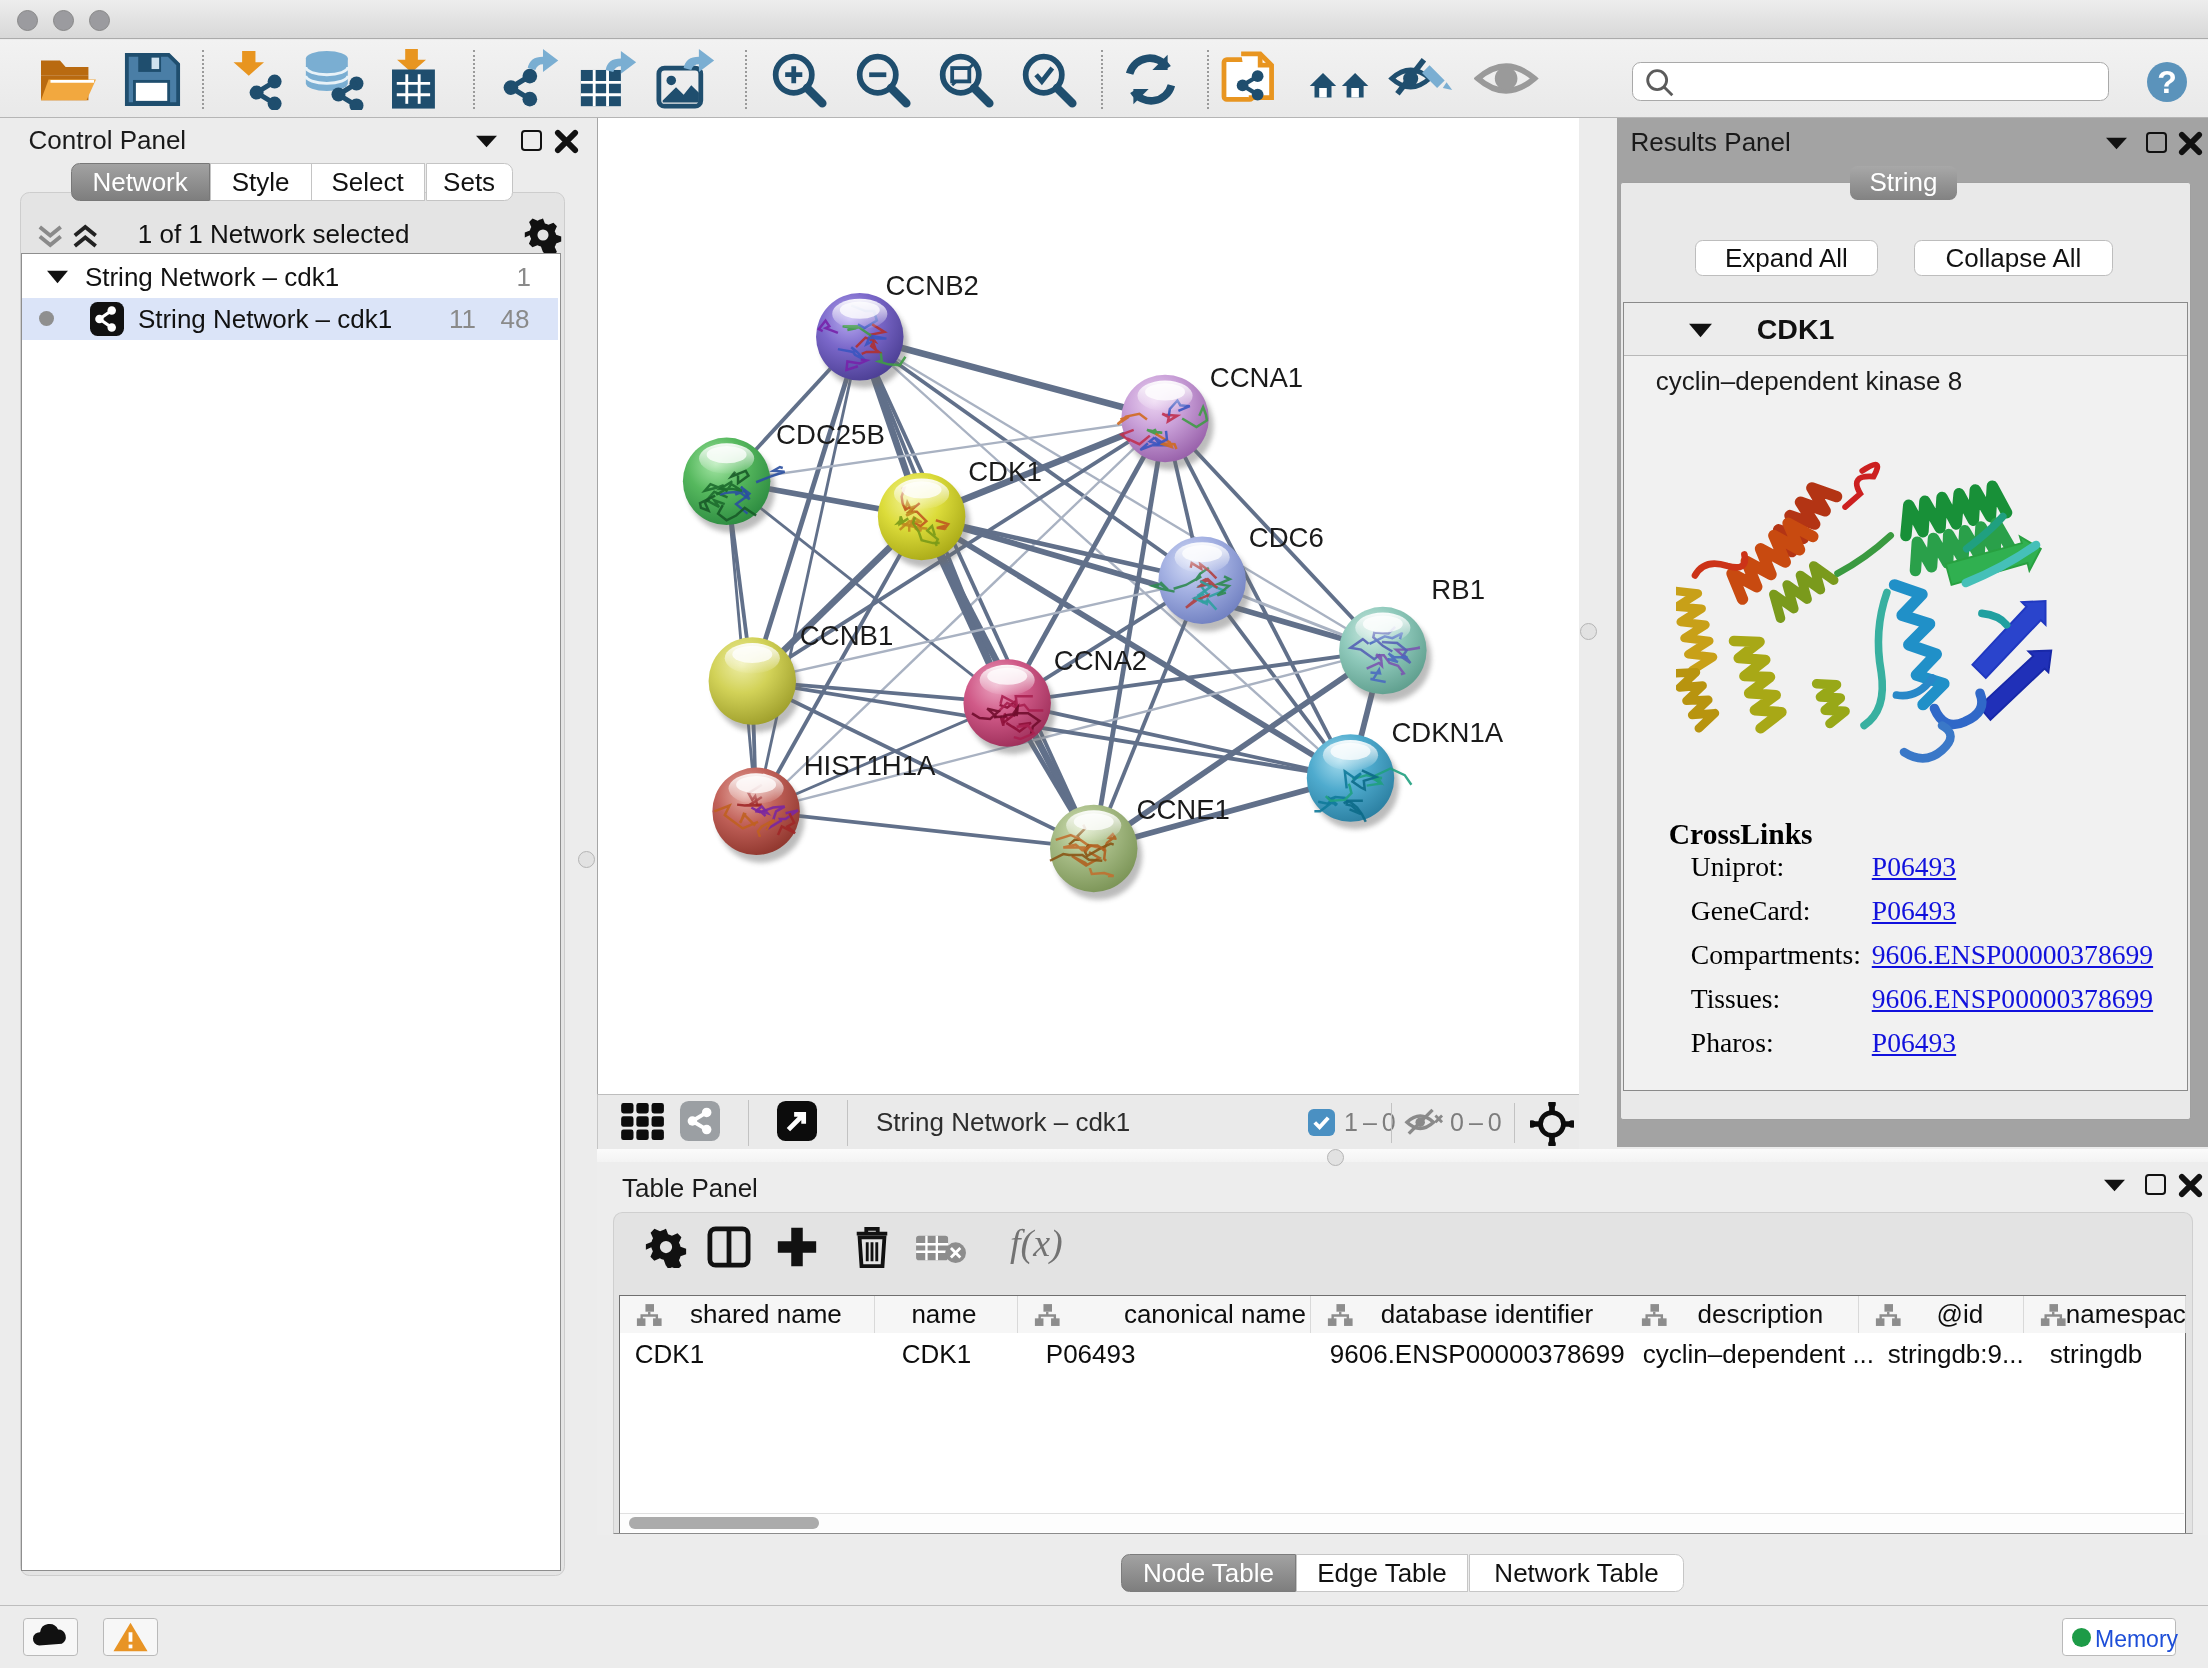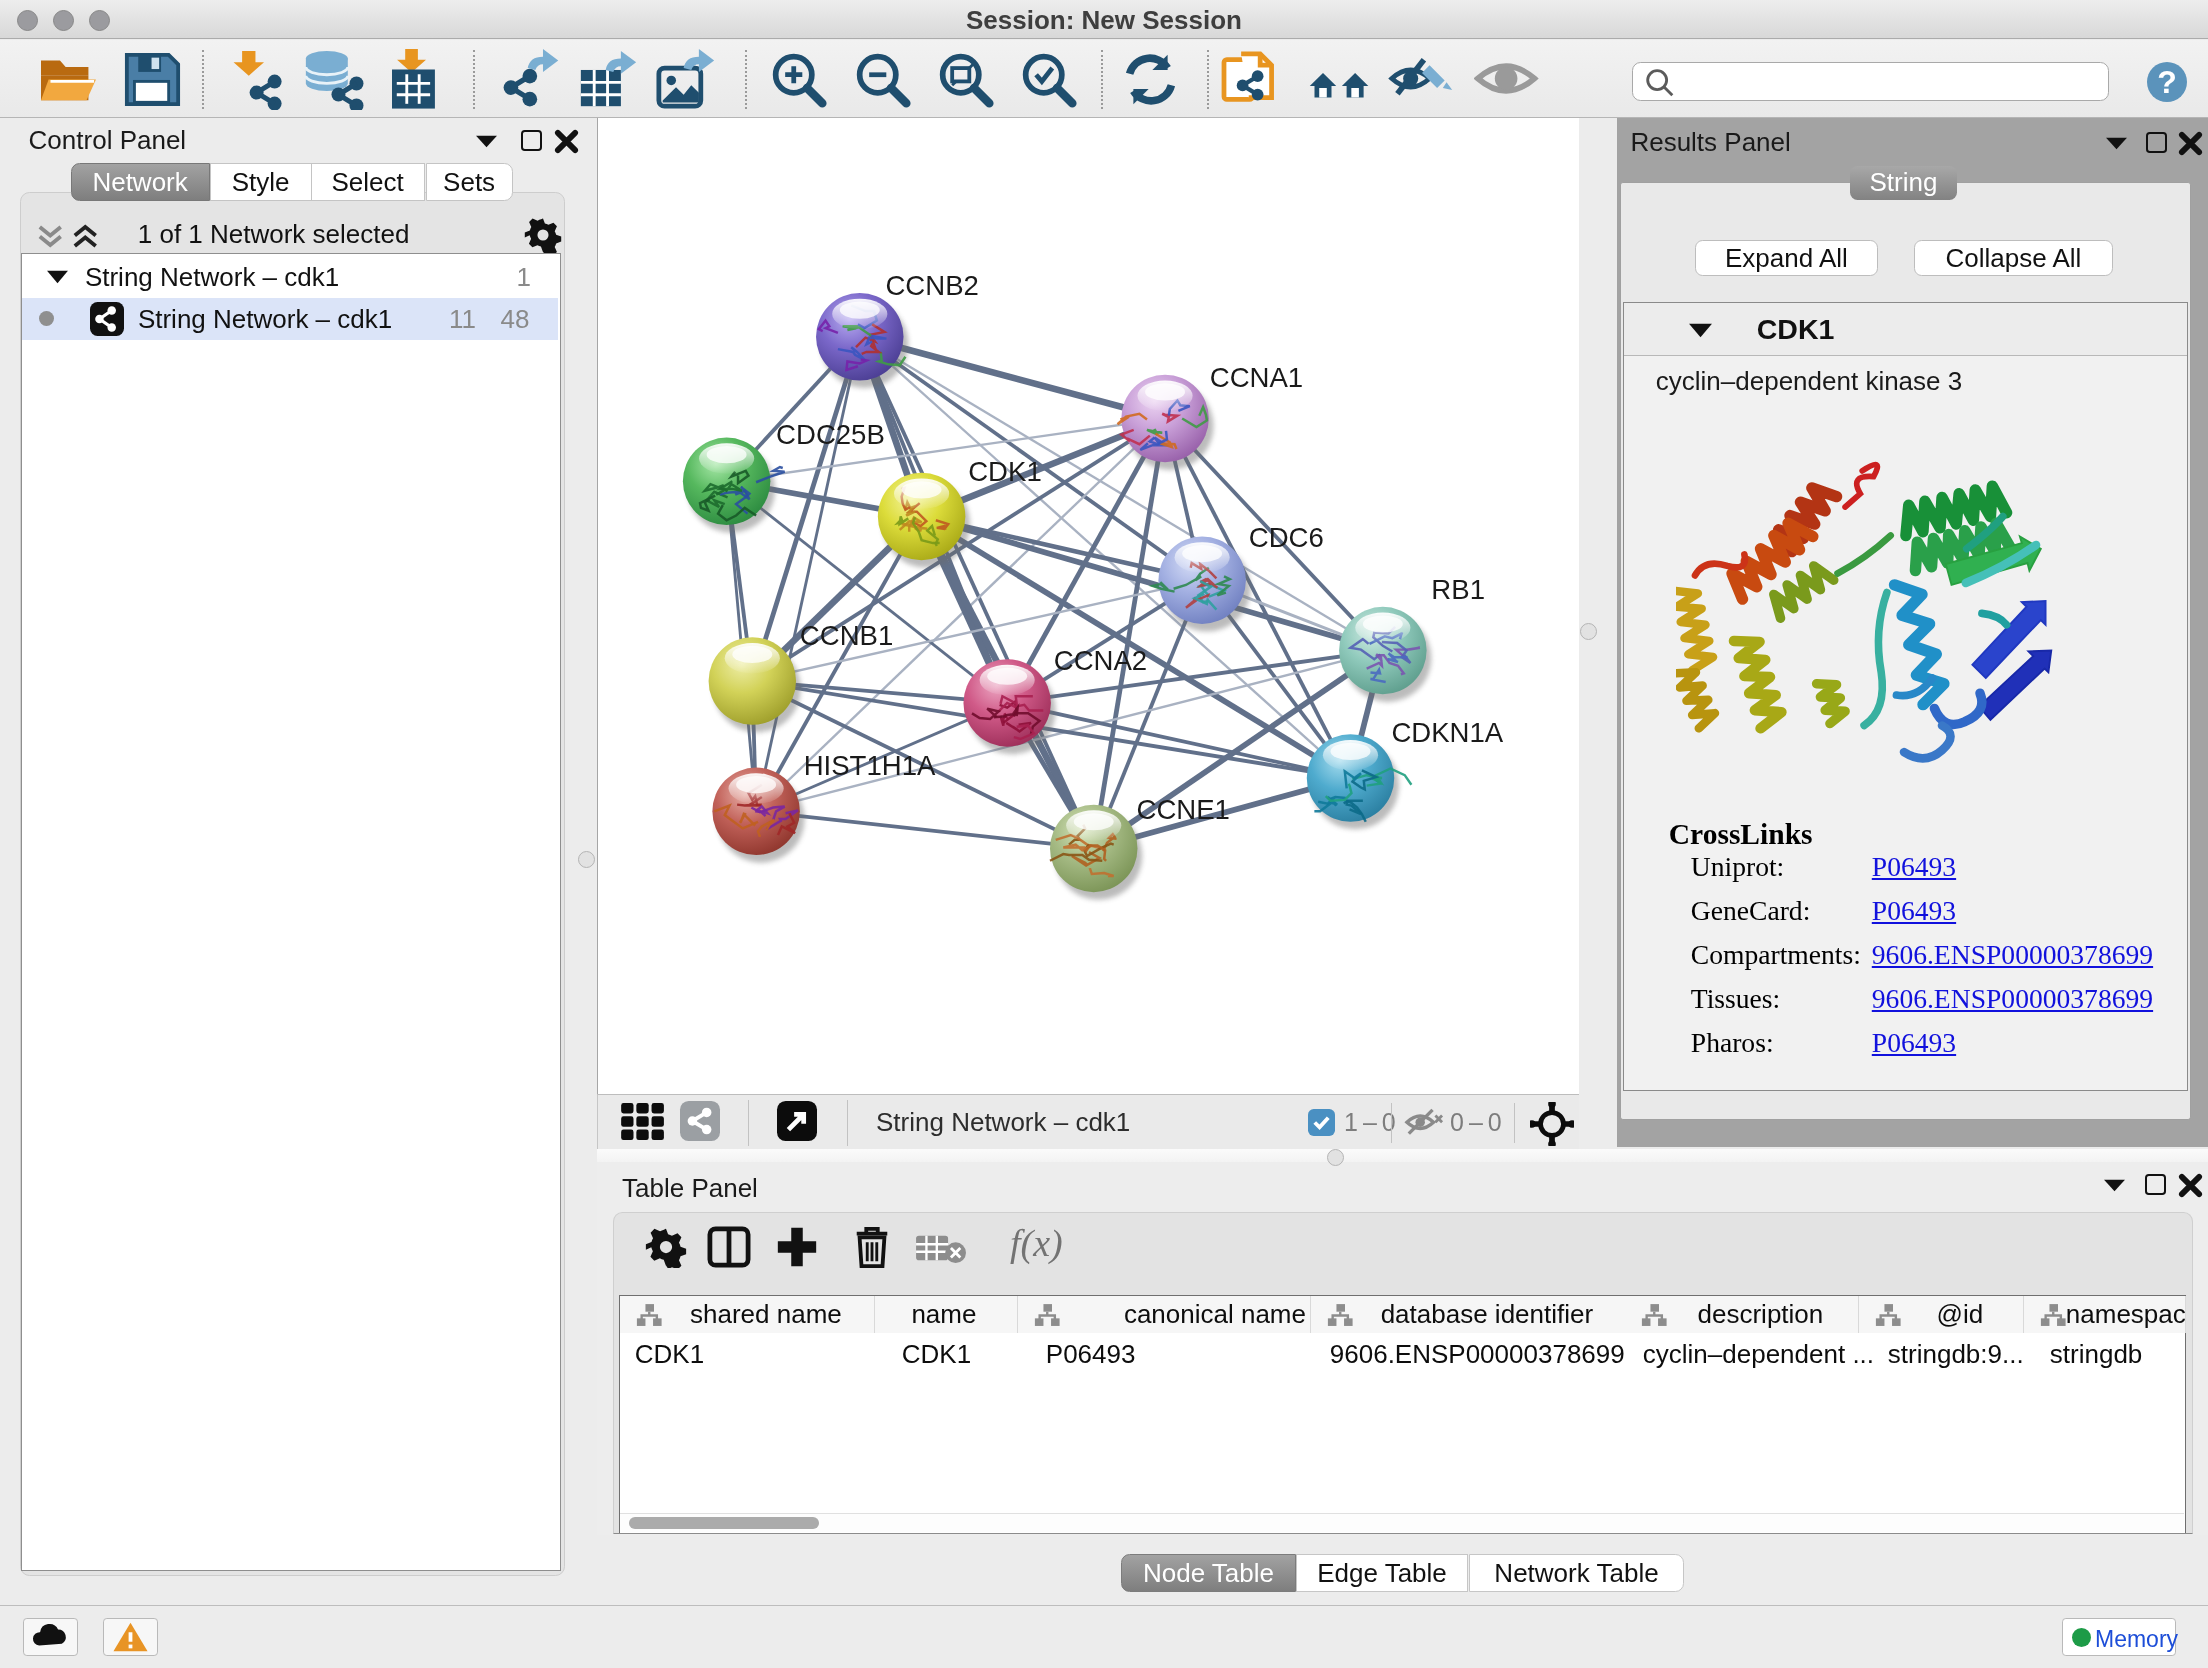--- a/index.html
+++ b/index.html
@@ -53,21 +53,20 @@
 .sbtn{position:absolute;top:12.4px;height:38px;background:#f7f7f7;border:1px solid #b9b9b9;
  border-radius:3.8px}
 .knob{position:absolute;width:17px;height:17px;border-radius:50%;background:#e2e2e2;
  border:1px solid #b4b4b4}
 </style></head>
 <body>
 <div id="titlebar">
  <div class="light" style="left:17px"></div>
  <div class="light" style="left:53px"></div>
  <div class="light" style="left:89px"></div>
- <div id="title">Session: New Session</div>
 </div>
 <div id="toolbar">
     <div class="tsep" style="left:202px"></div>
     <div class="tsep" style="left:473px"></div>
     <div class="tsep" style="left:745px"></div>
     <div class="tsep" style="left:1101px"></div>
     <div class="tsep" style="left:1207px"></div>
     <svg class="ticon" style="left:37px;top:11.4px" width="63" height="55" viewBox="0 0 66 58">
       <path d="M4 10 h20 l6 7 h24 v9 H4 Z" fill="#b96a10"></path>
       <path d="M4 26 h50 v26 H4 Z" fill="#b96a10"></path>
@@ -583,21 +582,21 @@
  <div id="rp-box">
   <div class="rbtn" style="left:74px;width:183px">Expand All</div>
   <div class="rbtn" style="left:293px;width:199px">Collapse All</div>
   <div id="rp-inner">
         <div style="position:absolute;left:0;top:0;width:563px;height:53px;background:#ececec;border-bottom:1px solid #b8b8b8">
           <svg style="position:absolute;left:63px;top:17px" width="27" height="21" viewBox="0 0 28 22">
             <path d="M2 4 h24 l-12 14 Z" fill="#111"></path>
           </svg>
           <div style="position:absolute;left:133px;top:9.5px;font-size:28.5px;font-weight:bold;color:#111">CDK1</div>
         </div>
-        <div style="position:absolute;left:32px;top:63px;font-size:26px;color:#1a1a1a">cyclin–dependent kinase 3</div>
+        <div style="position:absolute;left:32px;top:63px;font-size:26px;color:#1a1a1a">cyclin–dependent kinase 8</div>
         <svg width="399" height="342" viewBox="0 0 420 360" style="position:absolute;left:52px;top:147px">
           <path d="M196 22 q24 -16 12 6 q-26 -2 -14 18 l-16 14" stroke="#cc2020" stroke-width="6" fill="none" stroke-linecap="round"></path>
           <path d="M122 107 L108 84 L134 93 L120 69 L146 78 L131 55 L157 64 L143 40 L169 49" stroke="#b33414" stroke-width="12" fill="none" stroke-linejoin="round" stroke-linecap="round"></path>
           <path d="M70 157 L59 130 L85 144 L74 117 L100 131 L89 104 L115 118 L103 90 L130 105 L118 77 L144 91" stroke="#c84a10" stroke-width="12" fill="none" stroke-linejoin="round" stroke-linecap="round"></path>
           <path d="M20 132 q10 -18 34 -10 q22 6 18 -12" stroke="#cc3318" stroke-width="7" fill="none" stroke-linecap="round"></path>
           <path d="M-3 148 L23 151 L1 165 L27 167 L5 181 L31 184 L9 198 L35 201 L13 215 L39 218 L17 232" stroke="#c8a018" stroke-width="9" fill="none" stroke-linejoin="round" stroke-linecap="round"></path>
           <path d="M-2 235 L21 234 L4 250 L28 248 L11 264 L34 263 L17 279 L41 277 L24 293" stroke="#b8940f" stroke-width="9" fill="none" stroke-linejoin="round" stroke-linecap="round"></path>
           <path d="M61 201 L88 202 L66 219 L94 221 L72 238 L99 239 L77 256 L105 258 L83 274 L111 276 L89 293" stroke="#a8a816" stroke-width="11" fill="none" stroke-linejoin="round" stroke-linecap="round"></path>
           <path d="M148 246 L169 247 L152 260 L173 261 L157 274 L178 275 L162 288" stroke="#98a818" stroke-width="10" fill="none" stroke-linejoin="round" stroke-linecap="round"></path>
           <path d="M110 177 L103 152 L124 167 L117 142 L138 157 L131 132 L152 147 L145 122 L166 137" stroke="#7a9a1c" stroke-width="10" fill="none" stroke-linejoin="round" stroke-linecap="round"></path>

